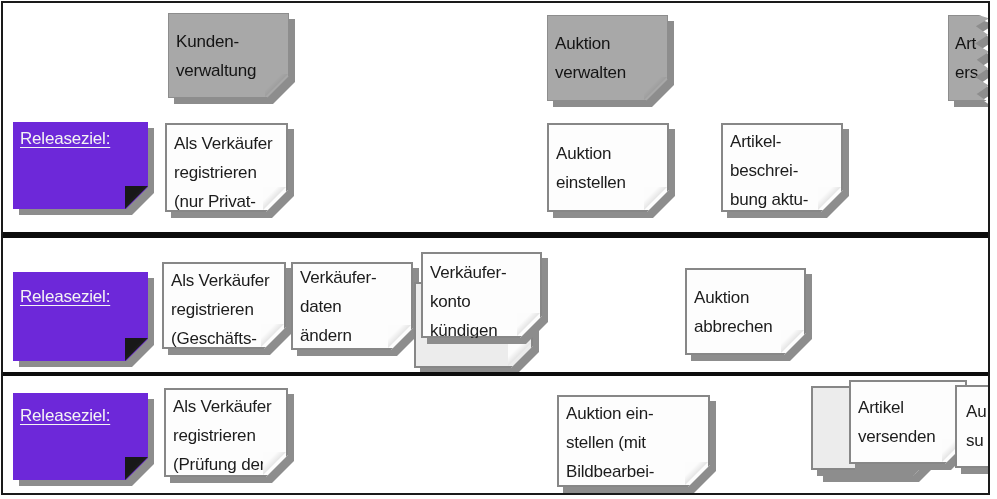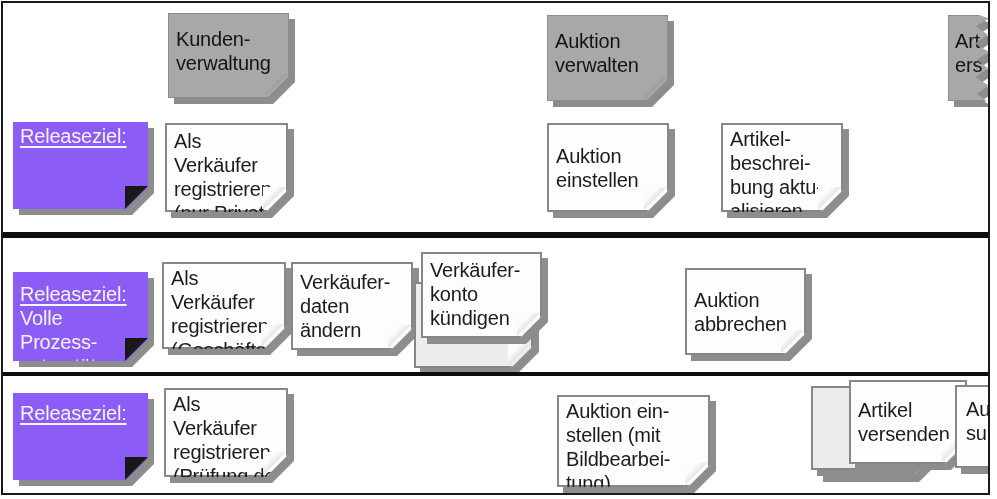--- a/index.html
+++ b/index.html
@@ -25,30 +25,30 @@
     position:absolute; inset:0; box-sizing:border-box;
     background:#fdfdfd; border:2px solid #878787;
     clip-path: polygon(0 0, 100% 0, 100% calc(100% - 22px), calc(100% - 22px) 100%, 0 100%);
   }
   .np .flap {
     position:absolute; right:0; bottom:0; width:23px; height:23px;
     clip-path: polygon(0 0, 100% 0, 0 100%);
     background: linear-gradient(135deg, #fcfcfc 30%, #d6d6d6 62%, #8f8f8f 96%);
   }
   .txt {
-    position:relative; padding:3px 3px 0 7px; font-size:20px; line-height:24px;
+    position:relative; padding:3px 3px 0 7px; font-size:17px; line-height:29px;
     letter-spacing:-0.2px; color:#1c1c1c; white-space:pre-line;
   }
 
   
   .np.header .face { background:#a8a8a8; border:1px solid #8d8d8d; }
   .np.header .flap { background: linear-gradient(135deg, #a8a8a8 35%, #909090 72%, #6e6e6e 100%); }
   .np.header .txt { padding-top:13px; color:#141414; }
 
-  .np.goal .face { background:#8b5cf6; border:0; }
+  .np.goal .face { background:#6d28d9; border:0; }
   .np.goal .flap { background: linear-gradient(135deg, #181818 40%, #2d2d2d 76%, #4a4a4a 100%); }
   .np.goal .txt { color:#f4f4f4; }
   .goal-title { text-decoration:underline; text-underline-offset:3px; }
 
   .np.blank .face { background:#ececec; }
 
   .np.torn .sh, .np.torn .face {
     clip-path: polygon(0 0, 74% 0, 100% 4%, 68% 13%, 98% 23%, 66% 33%, 100% 43%,
                        70% 52%, 98% 62%, 66% 72%, 100% 82%, 70% 92%, 94% 100%, 0 100%);
   }
@@ -130,22 +130,21 @@
 alisieren</div>
           <span class="flap"></span>
         </div>
     </div>
 
     <div class="sep sep1"></div>
 
     <div class="np goal pt10" style="left:10px;top:269px;width:135px;height:89px;">
       <div class="sh"></div>
       <div class="face">
-          <div class="txt"><span class="goal-title">Releaseziel:</span><br><span>Volle Prozess-
-unterstützung</span></div>
+          <div class="txt"><span class="goal-title">Releaseziel:</span><br></div>
           <span class="flap"></span>
         </div>
     </div>
 
     <div class="np pt2" style="left:159px;top:259px;width:124px;height:87px;">
       <div class="sh"></div>
       <div class="face">
           <div class="txt">Als Verkäufer
 registrieren
 (Geschäfts-

